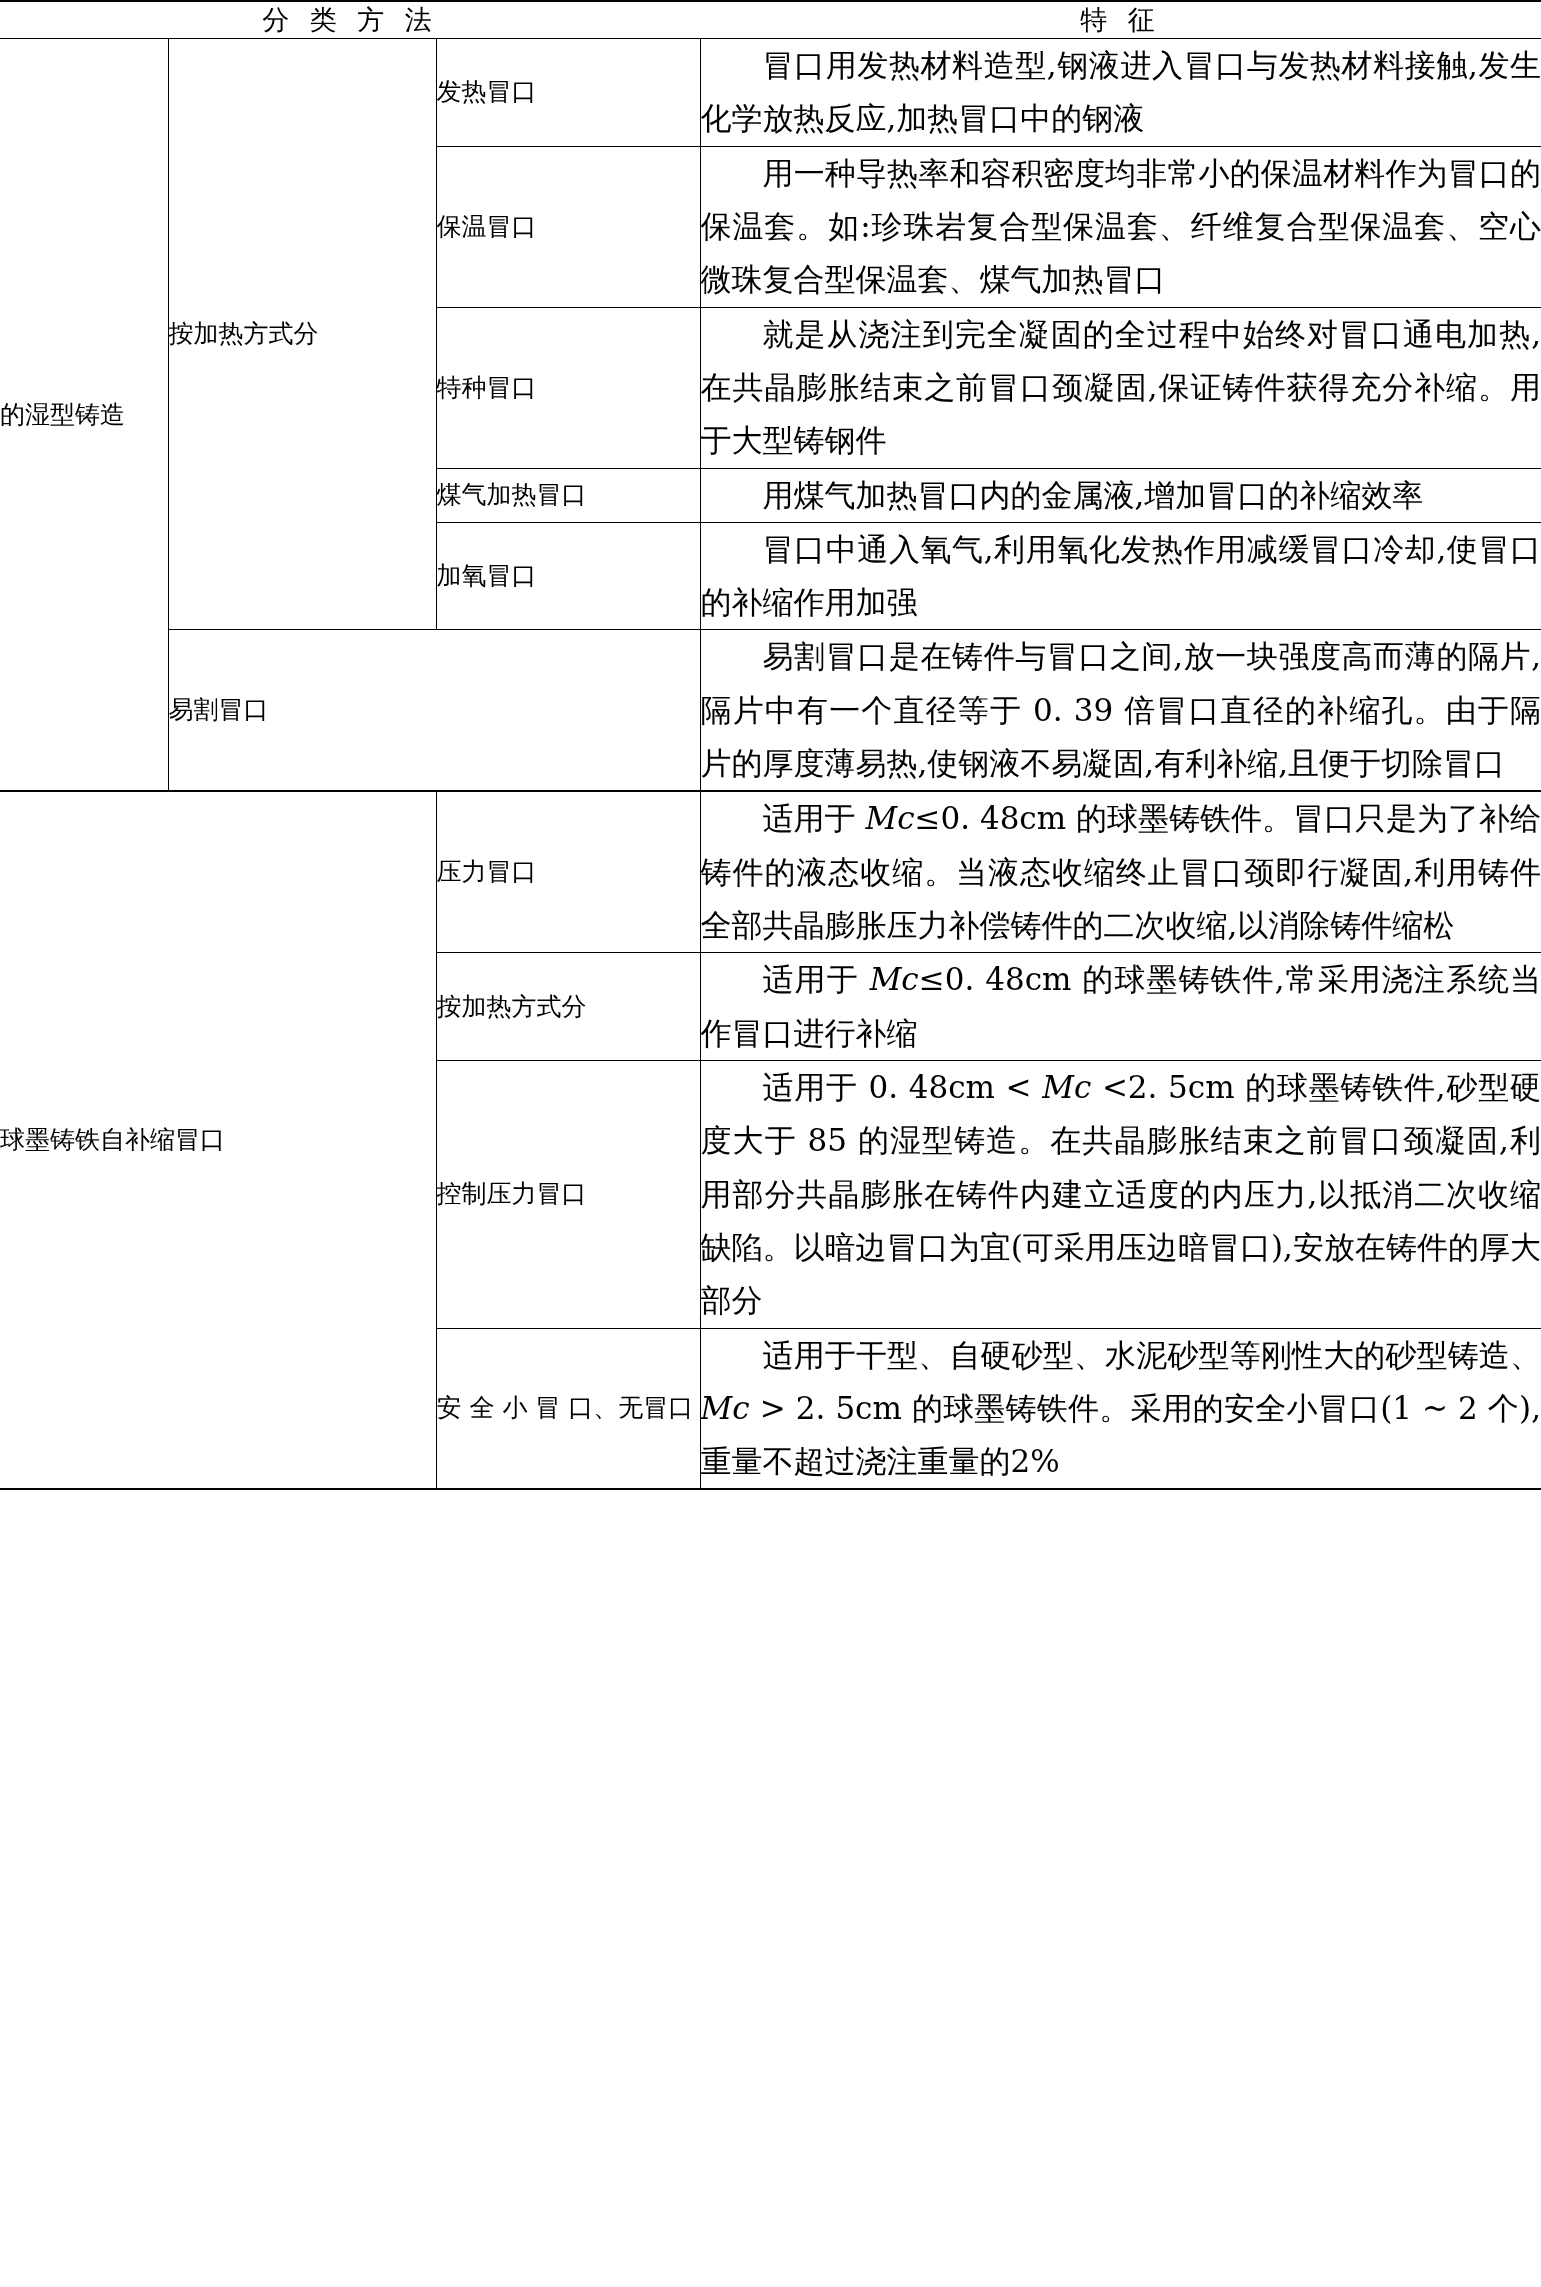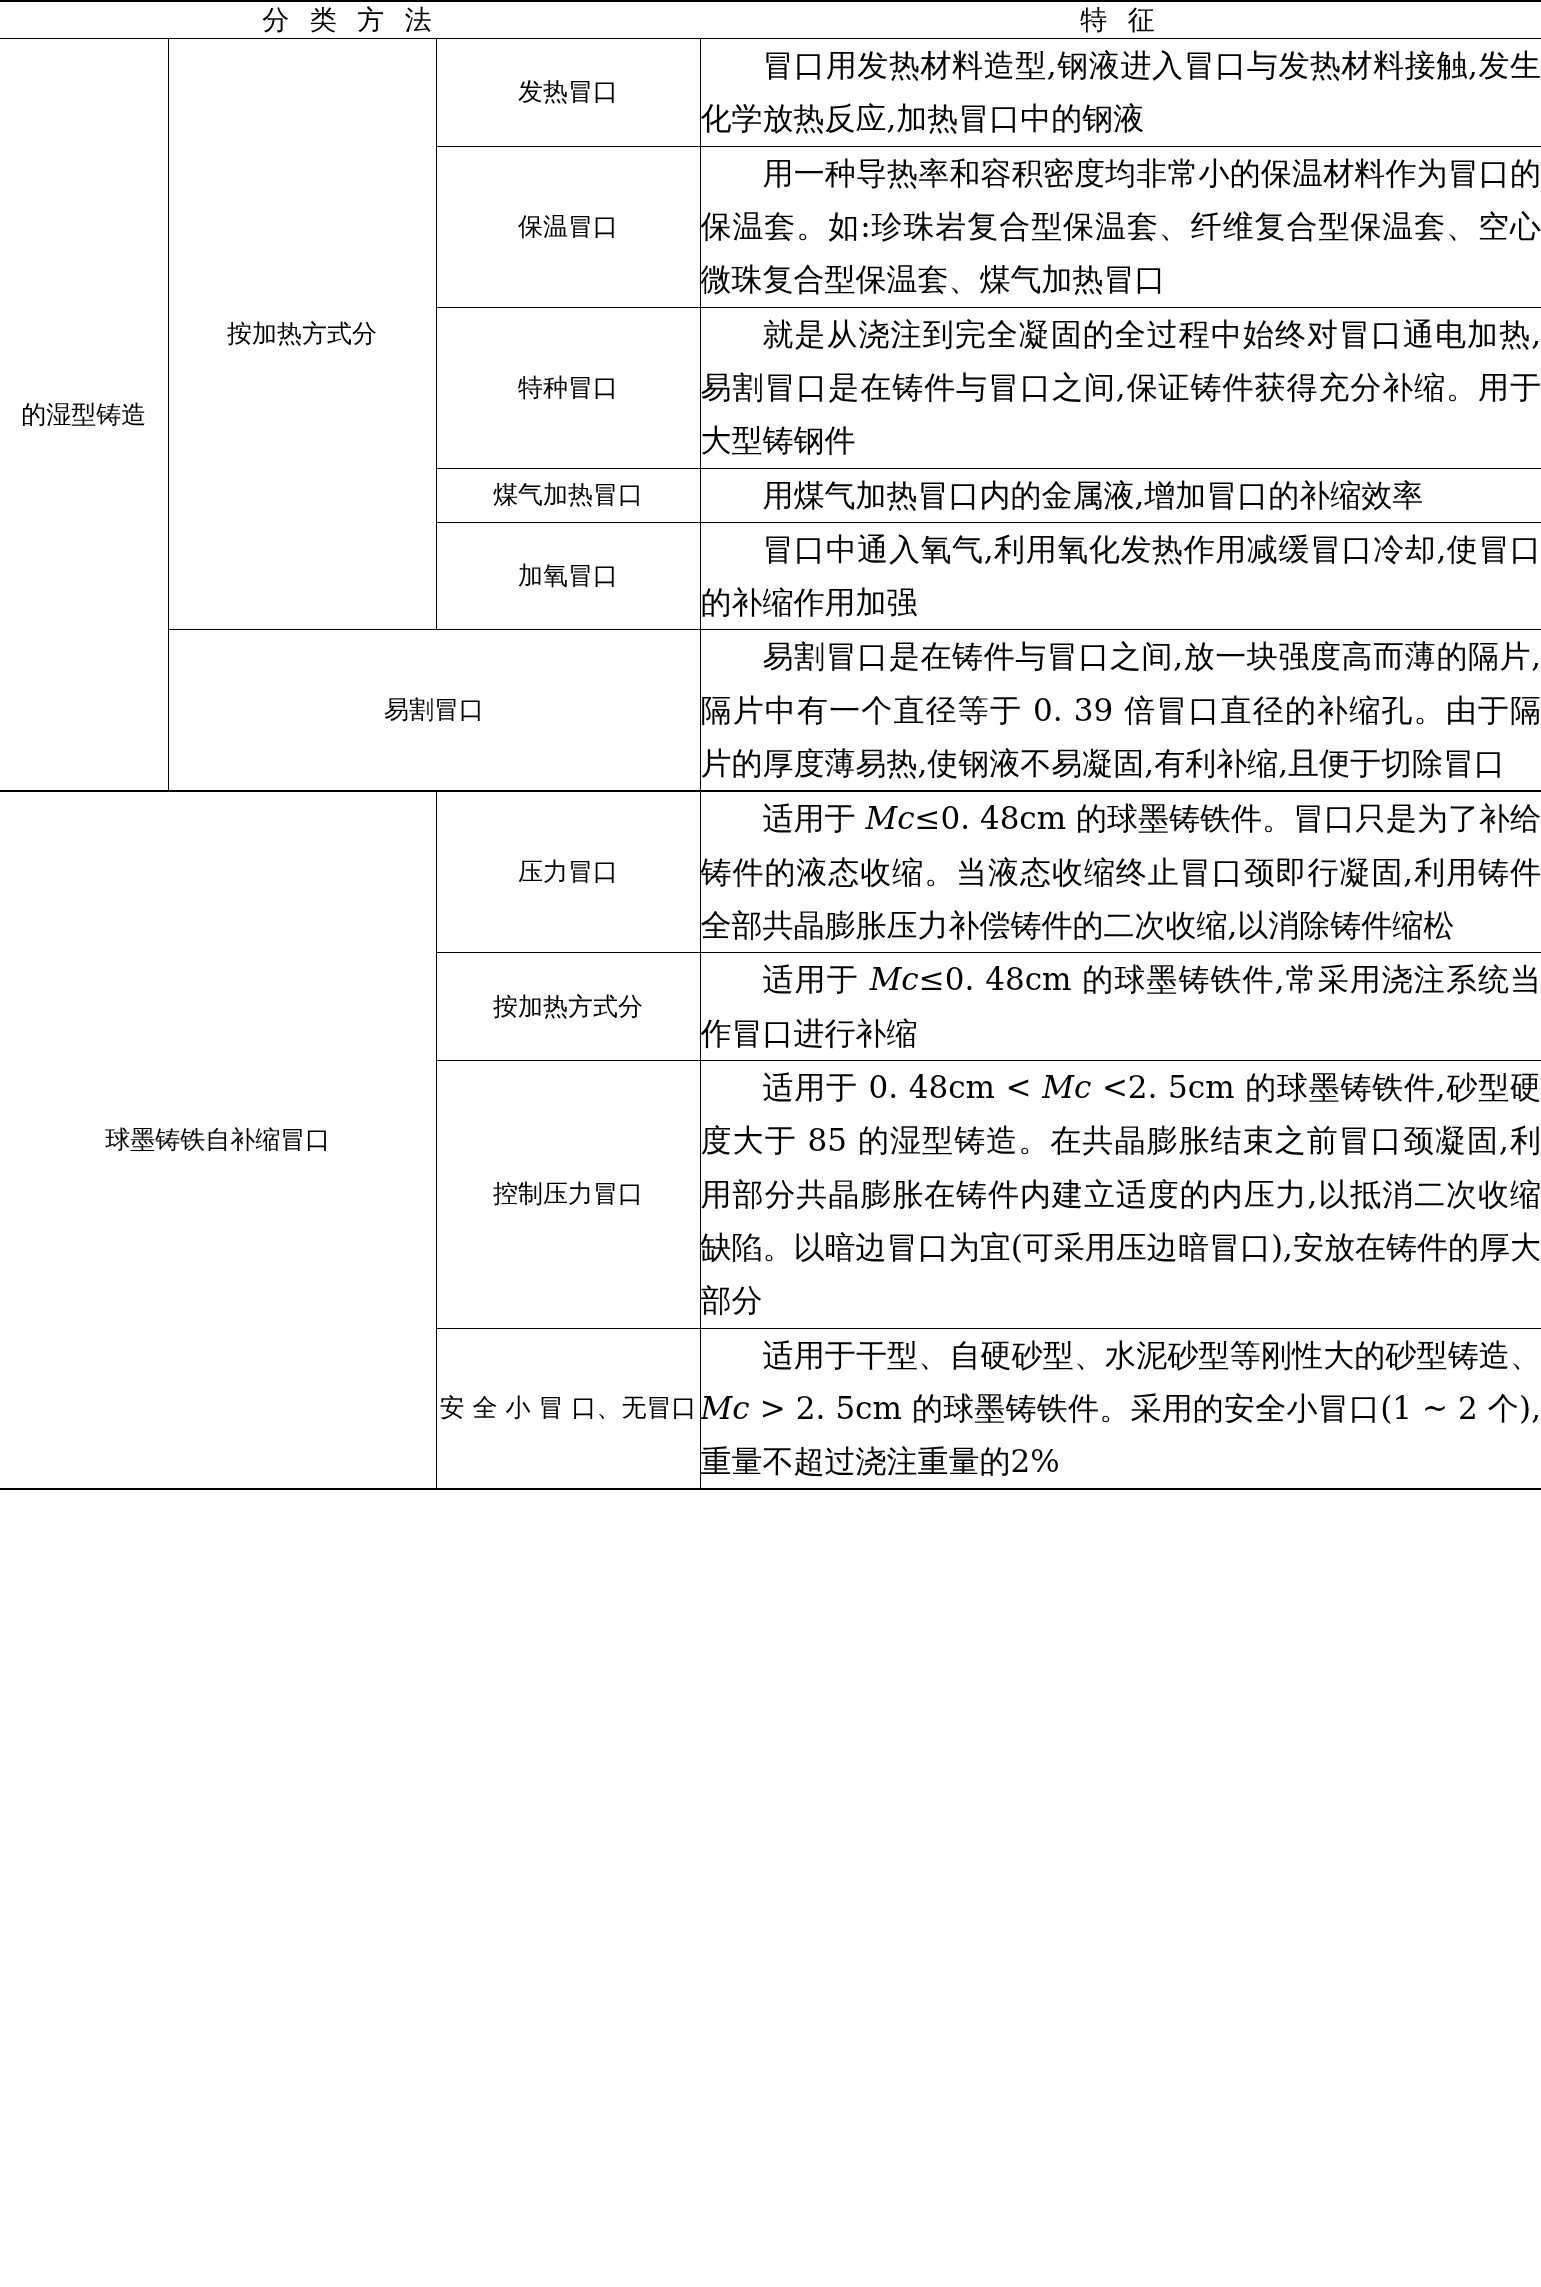--- a/index.html
+++ b/index.html
@@ -43,21 +43,21 @@
     border-left: none !important;
     border-right: none !important;
     border-top: none !important;
   }
   .col-a { width: 168px; }
   .col-b { width: 268px; }
   .col-c { width: 264px; }
   .col-d { width: 841px; }
 
   td.lab {
-    text-align: center;
+    text-align: left;
     font-size: 25px;
     line-height: 1.6;
     padding: 6px 8px;
     margin-top: 8px;
   }
   td.desc {
     font-size: 31px;
     line-height: 1.72;
     padding: 16px 22px 16px 20px;
     text-align: justify;
@@ -102,21 +102,21 @@
       </tr>
       <tr>
         <td class="lab">保温冒口</td>
         <td class="desc">
             <p>用一种导热率和容积密度均非常小的保温材料作为冒口的保温套。如:珍珠岩复合型保温套、纤维复合型保温套、空心微珠复合型保温套、煤气加热冒口</p>
           </td>
       </tr>
       <tr>
         <td class="lab">特种冒口</td>
         <td class="desc">
-            <p>就是从浇注到完全凝固的全过程中始终对冒口通电加热,易割冒口是在铸件与冒口之间,保证铸件获得充分补缩。用于大型铸钢件</p>
+            <p>就是从浇注到完全凝固的全过程中始终对冒口通电加热,在共晶膨胀结束之前冒口颈凝固,保证铸件获得充分补缩。用于大型铸钢件</p>
           </td>
       </tr>
       <tr>
         <td class="lab">煤气加热冒口</td>
         <td class="desc">
             <p>用煤气加热冒口内的金属液,增加冒口的补缩效率</p>
           </td>
       </tr>
       <tr>
         <td class="lab">加氧冒口</td>

